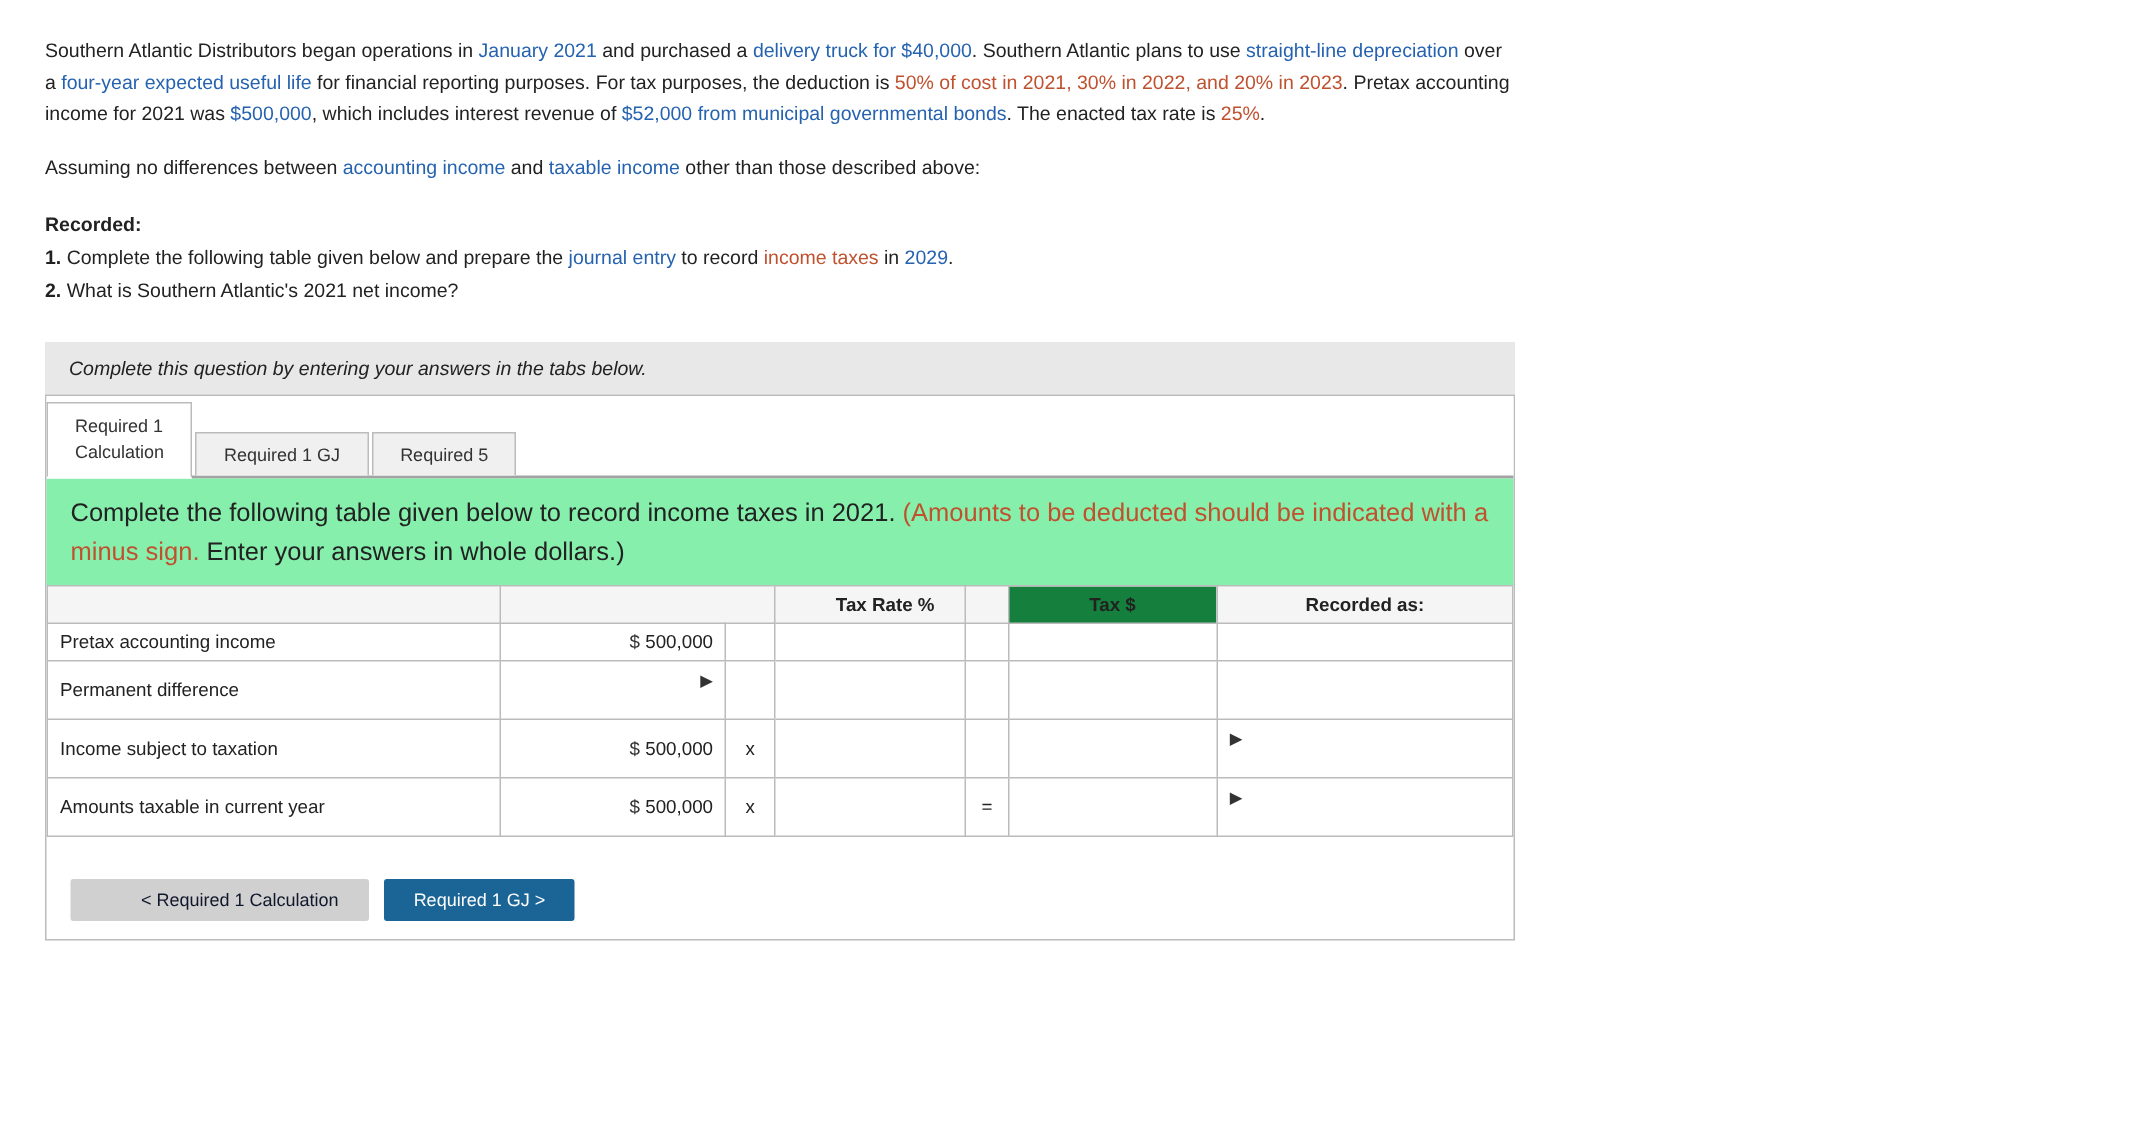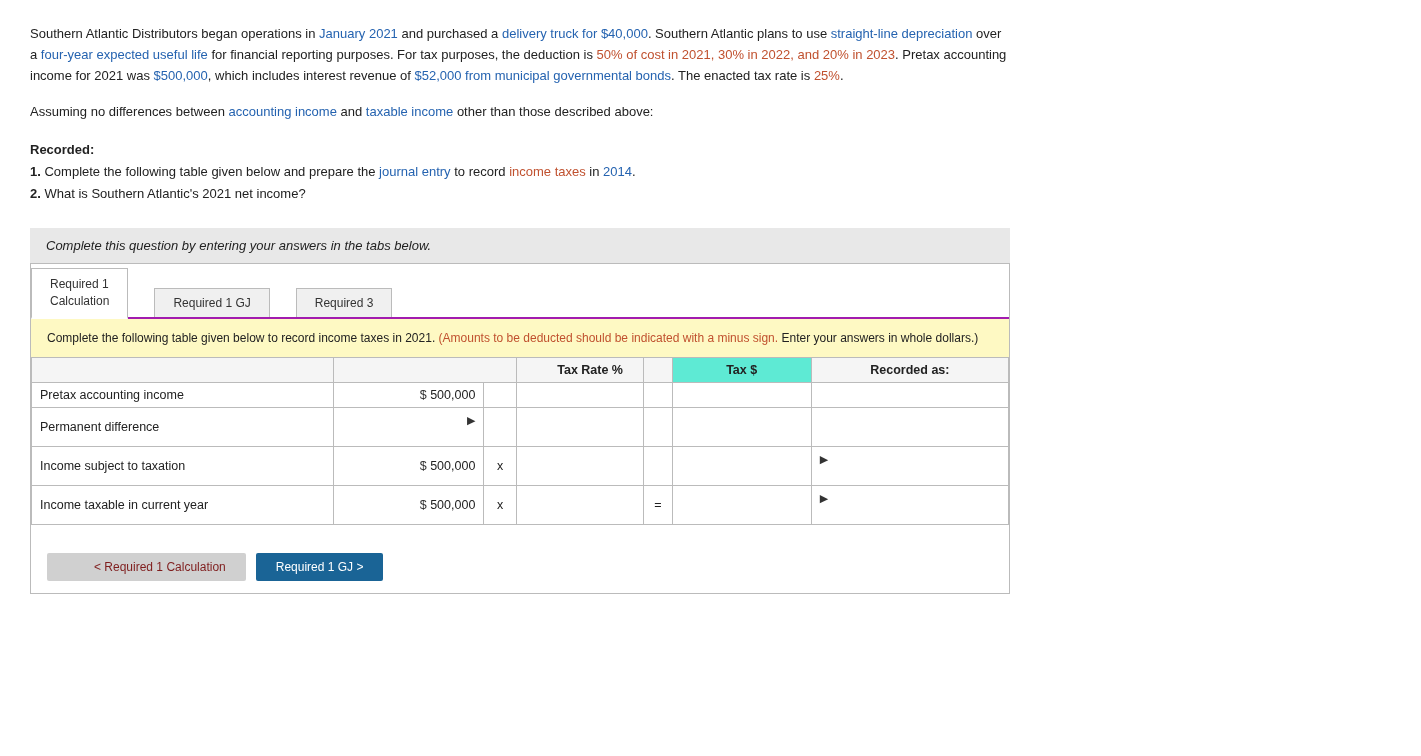--- a/index.html
+++ b/index.html
@@ -43,23 +43,22 @@
 
     .tabs-area {
       max-width: 980px;
       border: 1px solid #bbb;
       margin-top: 0;
     }
 
     .tabs-row {
       display: flex;
       align-items: flex-end;
-      border-bottom: 2px solid #a21caf;
-      background: #fff;
-      gap: 24px;
+      border-bottom: 2px solid #a3a3a3;
+      background: #fff;
     }
 
     .tab {
       padding: 7px 18px;
       border: 1px solid #bbb;
       border-bottom: none;
       background: #f0f0f0;
       cursor: pointer;
       font-size: 12px;
       color: #333;
@@ -73,23 +72,23 @@
       margin-bottom: -2px;
       font-weight: normal;
       z-index: 1;
     }
 
     .tab-content {
       padding: 0;
     }
 
     .instruction-bar {
-      background: #fef9c3;
+      background: #86efac;
       padding: 10px 16px;
-      font-size: 12px;
+      font-size: 17px;
       line-height: 1.5;
       color: #222;
     }
     .instruction-bar .orange { color: #c0512f; }
 
     .table-wrapper {
       padding: 0 0 16px 0;
       overflow-x: auto;
     }
 
@@ -172,21 +171,21 @@
     .btn-nav {
       padding: 7px 20px;
       font-size: 12px;
       cursor: pointer;
       border: none;
       border-radius: 2px;
     }
 
     .btn-prev {
       background: #d0d0d0;
-      color: #7f1d1d;
+      color: #0f172a;
       padding-left: 47px;
     }
 
     .btn-next {
       background: #1a6496;
       color: #fff;
     }
 
     .dollar-prefix {
       color: #333;
@@ -203,61 +202,61 @@
     Southern Atlantic Distributors began operations in <span class="blue">January 2021</span> and purchased a <span class="blue">delivery truck for $40,000</span>. Southern Atlantic plans to use <span class="blue">straight-line depreciation</span> over a <span class="blue">four-year expected useful life</span> for financial reporting purposes. For tax purposes, the deduction is <span class="orange">50% of cost in 2021, 30% in 2022, and 20% in 2023</span>. Pretax accounting income for 2021 was <span class="blue">$500,000</span>, which includes interest revenue of <span class="blue">$52,000 from municipal governmental bonds</span>. The enacted tax rate is <span class="orange">25%</span>.
   </span>
 </div>
 
 <div class="assuming-text">
   Assuming no differences between <span style="color:#2563b0;">accounting income</span> and <span style="color:#2563b0;">taxable income</span> other than those described above:
 </div>
 
 <div class="required-header">
   <strong>Recorded:</strong><br>
-  <span><strong>1.</strong> Complete the following table given below and prepare the <span class="blue">journal entry</span> to record <span class="orange">income taxes</span> in <span class="blue">2014</span>.</span><br>
+  <span><strong>1.</strong> Complete the following table given below and prepare the <span class="blue">journal entry</span> to record <span class="orange">income taxes</span> in <span class="blue">2029</span>.</span><br>
   <span><strong>2.</strong> What is Southern Atlantic's 2021 net income?</span>
 </div>
 
 <br>
 
 <div class="question-box">
   <span>Complete this question by entering your answers in the tabs below.</span>
 </div>
 
 <div class="tabs-area">
 
   <div class="tabs-row">
     <div class="tab active" style="line-height:1.4;">
       Required 1<br>Calculation
     </div>
     <div class="tab">
       Required 1 GJ
     </div>
     <div class="tab">
-      Required 3
+      Required 5
     </div>
   </div>
 
   <div class="tab-content">
 
     <div class="instruction-bar">
       <span>Complete the following table given below to record income taxes in 2021.</span>
       <span class="orange"> (Amounts to be deducted should be indicated with a minus sign.</span>
       <span> Enter your answers in whole dollars.)</span>
     </div>
 
     <div class="table-wrapper">
       <table class="main-table">
         <thead>
           <tr>
             <th style="border:1px solid #bbb; background:#f5f5f5;"></th>
             <th style="border:1px solid #bbb; background:#f5f5f5;" colspan="2"></th>
             <th style="border:1px solid #bbb; background:#f5f5f5; text-align:center;padding-left:28px;">Tax Rate %</th>
             <th style="border:1px solid #bbb; background:#f5f5f5; width:22px;"></th>
-            <th style="border:1px solid #bbb; background:#5eead4; text-align:center;">Tax $</th>
+            <th style="border:1px solid #bbb; background:#15803d; text-align:center;">Tax $</th>
             <th style="border:1px solid #bbb; background:#f5f5f5; text-align:center;">Recorded as:</th>
           </tr>
         </thead>
         <tbody>
 
           <tr>
             <td class="label-col">Pretax accounting income</td>
             <td class="amount-col" style="text-align:right;">
               <span class="dollar-prefix">$</span>&nbsp;500,000
             </td>
@@ -291,21 +290,21 @@
             <td class="eq-col"></td>
             <td class="tax-dollar-col"><input class="input-field" type="text" value="" style=""></td>
             <td class="recorded-col" style="position:relative;">
               <span class="arrow-indicator">▶</span>
               <input class="input-field" type="text" value="" style="">
             </td>
           </tr>
 
 
           <tr>
-            <td class="label-col">Income taxable in current year</td>
+            <td class="label-col">Amounts taxable in current year</td>
             <td class="amount-col" style="text-align:right;">
               <span class="dollar-prefix">$</span>&nbsp;500,000
             </td>
             <td class="symbol-col" style="border-left:1px solid #bbb; border-right:1px solid #bbb;">x</td>
             <td class="tax-rate-col"><input class="input-field" type="text" value="" style=""></td>
             <td class="eq-col" style="text-align:center;">=</td>
             <td class="tax-dollar-col"><input class="input-field" type="text" value="" style=""></td>
             <td class="recorded-col" style="position:relative;">
               <span class="arrow-indicator">▶</span>
               <input class="input-field" type="text" value="" style="">

